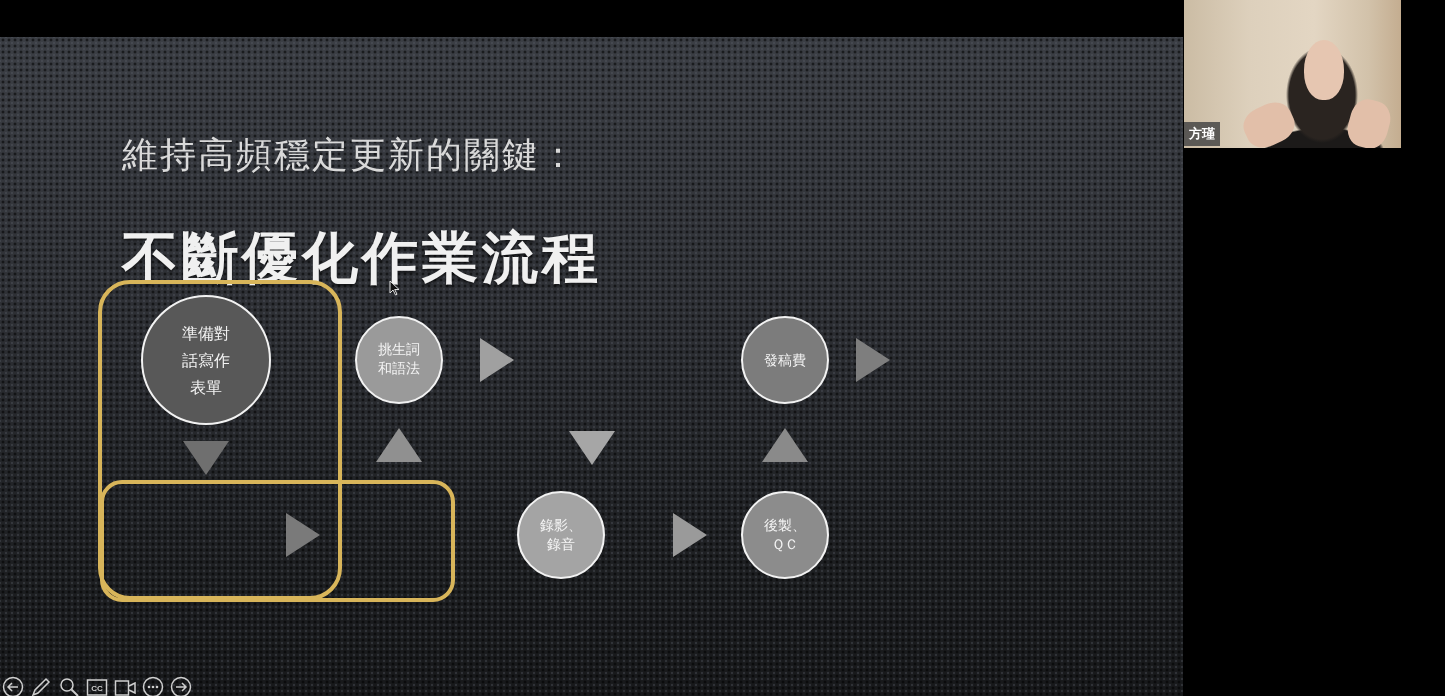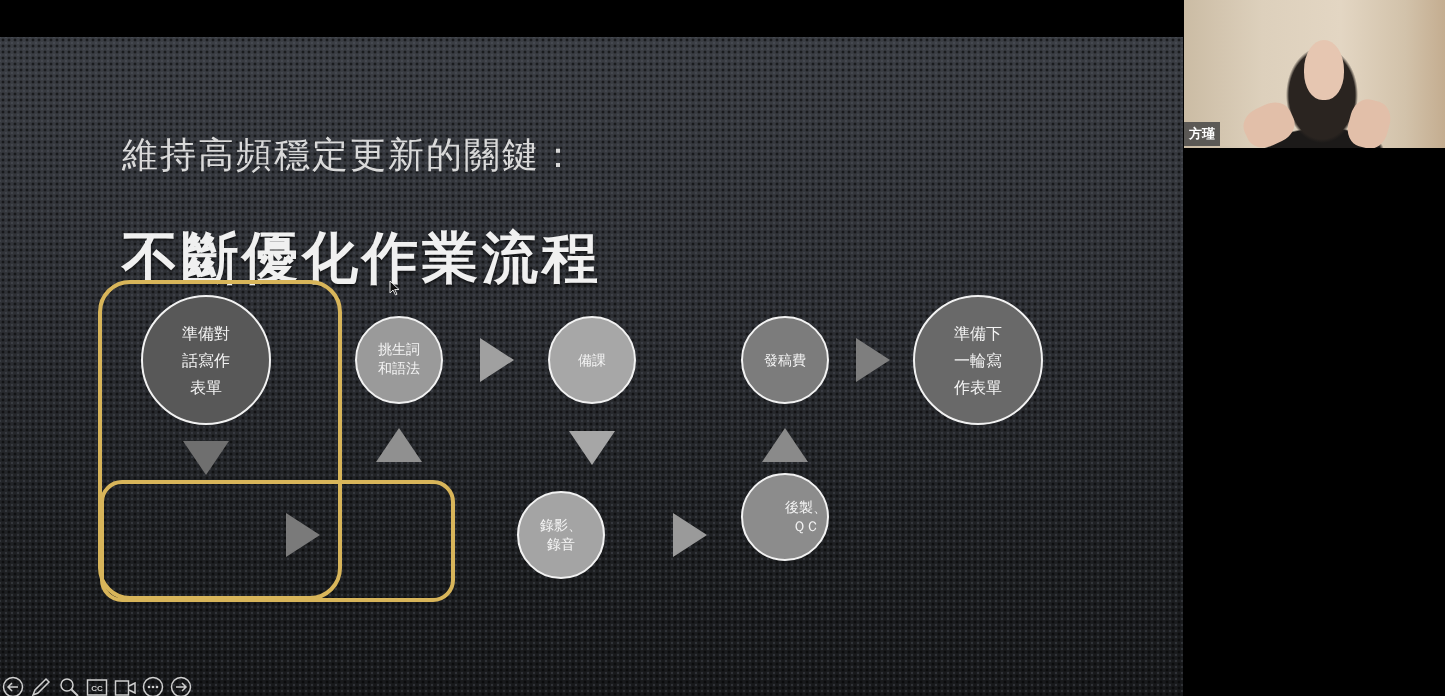--- a/index.html
+++ b/index.html
@@ -21,21 +21,21 @@
   .big{width:130px;height:130px;font-size:16px;line-height:27px;}
   .small{width:88px;height:88px;font-size:14px;line-height:19px;}
   .tri{position:absolute;width:0;height:0;}
   .tri-down{border-left:23px solid transparent;border-right:23px solid transparent;border-top:34px solid #808080;}
   .tri-up{border-left:23px solid transparent;border-right:23px solid transparent;border-bottom:34px solid #9b9b9b;}
   .tri-right{border-top:22px solid transparent;border-bottom:22px solid transparent;border-left:34px solid #8d8d8d;}
   .cursor{position:absolute;left:389px;top:243px;width:12px;height:16px;}
   .controls{position:absolute;left:2px;top:676px;display:flex;gap:6px;}
   .ctl{width:22px;height:22px;color:#cfcfcf;display:flex;align-items:center;justify-content:center;}
   .ctl svg{width:22px;height:22px;}
-  .video{position:absolute;left:1184px;top:0;width:261px;height:148px;overflow:hidden;
+  .video{position:absolute;left:1184px;top:0;width:217px;height:148px;overflow:hidden;
     background:
       radial-gradient(ellipse 60px 80px at 138px 95px, #2a2420 0%, #2a2420 55%, transparent 60%),
       radial-gradient(ellipse 80px 30px at 140px 150px, #1c1a19 0%, #1c1a19 70%, transparent 75%),
       linear-gradient(90deg,#cbbca4 0%,#ddd0bc 30%,#e3d6c3 60%,#d2c2aa 85%,#c4ad90 100%);}
   .face{position:absolute;left:120px;top:40px;width:40px;height:60px;border-radius:50% 50% 46% 46%;background:#e6c6b1;}
   .hand1{position:absolute;left:60px;top:105px;width:50px;height:40px;border-radius:40%;background:#e2bfa9;transform:rotate(-25deg);}
   .hand2{position:absolute;left:165px;top:100px;width:40px;height:48px;border-radius:40%;background:#e2bfa9;transform:rotate(15deg);}
   .namebadge{position:absolute;left:0;top:122px;height:24px;padding:0 5px;background:rgba(70,70,70,.85);color:#fff;font-size:13px;font-weight:bold;line-height:24px;}
 </style>
 </head>
@@ -50,38 +50,30 @@
 
   <div class="node big" style="left:141px;top:258px;background:#585858;">
     <span>準備對
 話寫作
 表單</span>
   </div>
   <div class="node small" style="left:355px;top:279px;background:#9a9a9a;font-family:Liberation Mono, monospace;">
     <span>挑生詞
 和語法</span>
   </div>
-  <div class="node small" style="left:548px;top:279px;background:#a7a7a7;">
-    <span>備課</span>
-  </div>
   <div class="node small" style="left:517px;top:454px;background:#a4a4a4;">
     <span>錄影、
 錄音</span>
   </div>
-  <div class="node small" style="left:741px;top:436px;background:#8c8c8c;justify-content:flex-end;">
+  <div class="node small" style="left:741px;top:454px;background:#8c8c8c;">
     <span>後製、
 ＱＣ</span>
   </div>
   <div class="node small" style="left:741px;top:279px;background:#7c7c7c;">
     <span>發稿費</span>
-  </div>
-  <div class="node big" style="left:913px;top:258px;background:#696969;">
-    <span>準備下
-一輪寫
-作表單</span>
   </div>
 
   <div class="tri tri-down" style="left:183px;top:404px;border-top-color:#6f6f6f;"></div>
   <div class="tri tri-right" style="left:286px;top:476px;border-left-color:#7a7a7a;"></div>
   <div class="tri tri-up" style="left:376px;top:391px;border-bottom-color:#909090;"></div>
   <div class="tri tri-right" style="left:480px;top:301px;border-left-color:#a0a0a0;"></div>
   <div class="tri tri-down" style="left:569px;top:394px;border-top-color:#a6a6a6;"></div>
   <div class="tri tri-right" style="left:673px;top:476px;border-left-color:#9a9a9a;"></div>
   <div class="tri tri-up" style="left:762px;top:391px;border-bottom-color:#8a8a8a;"></div>
   <div class="tri tri-right" style="left:856px;top:301px;border-left-color:#7e7e7e;"></div>

